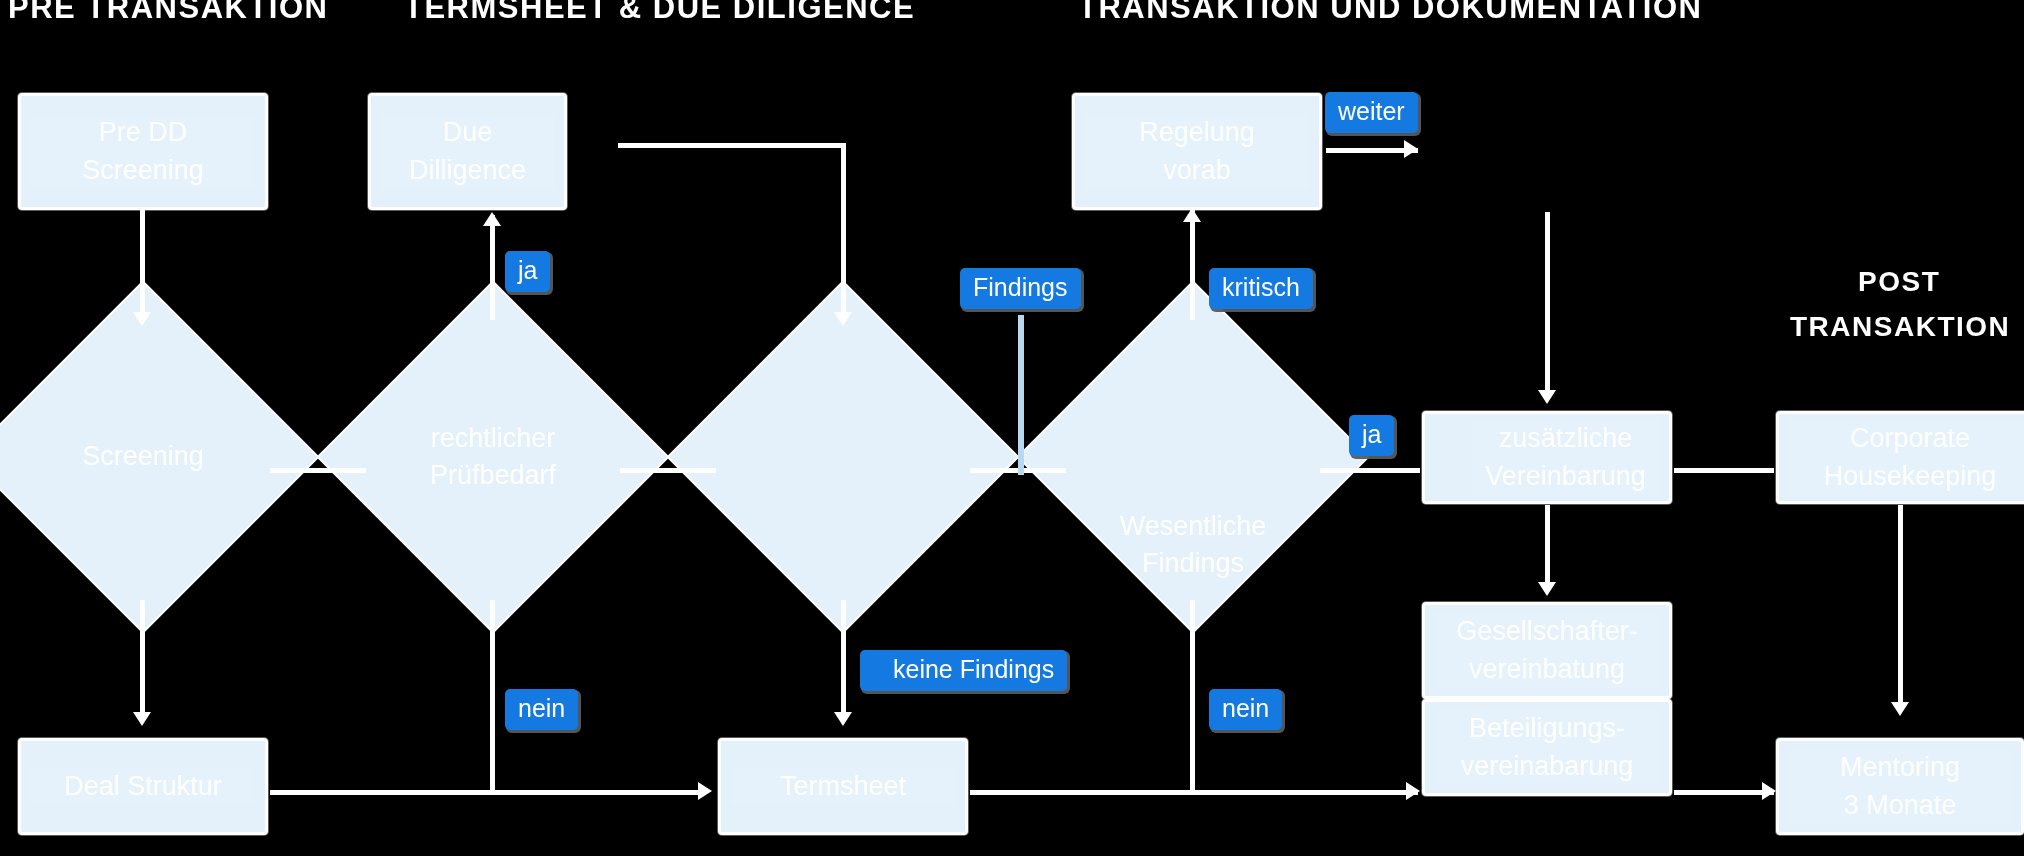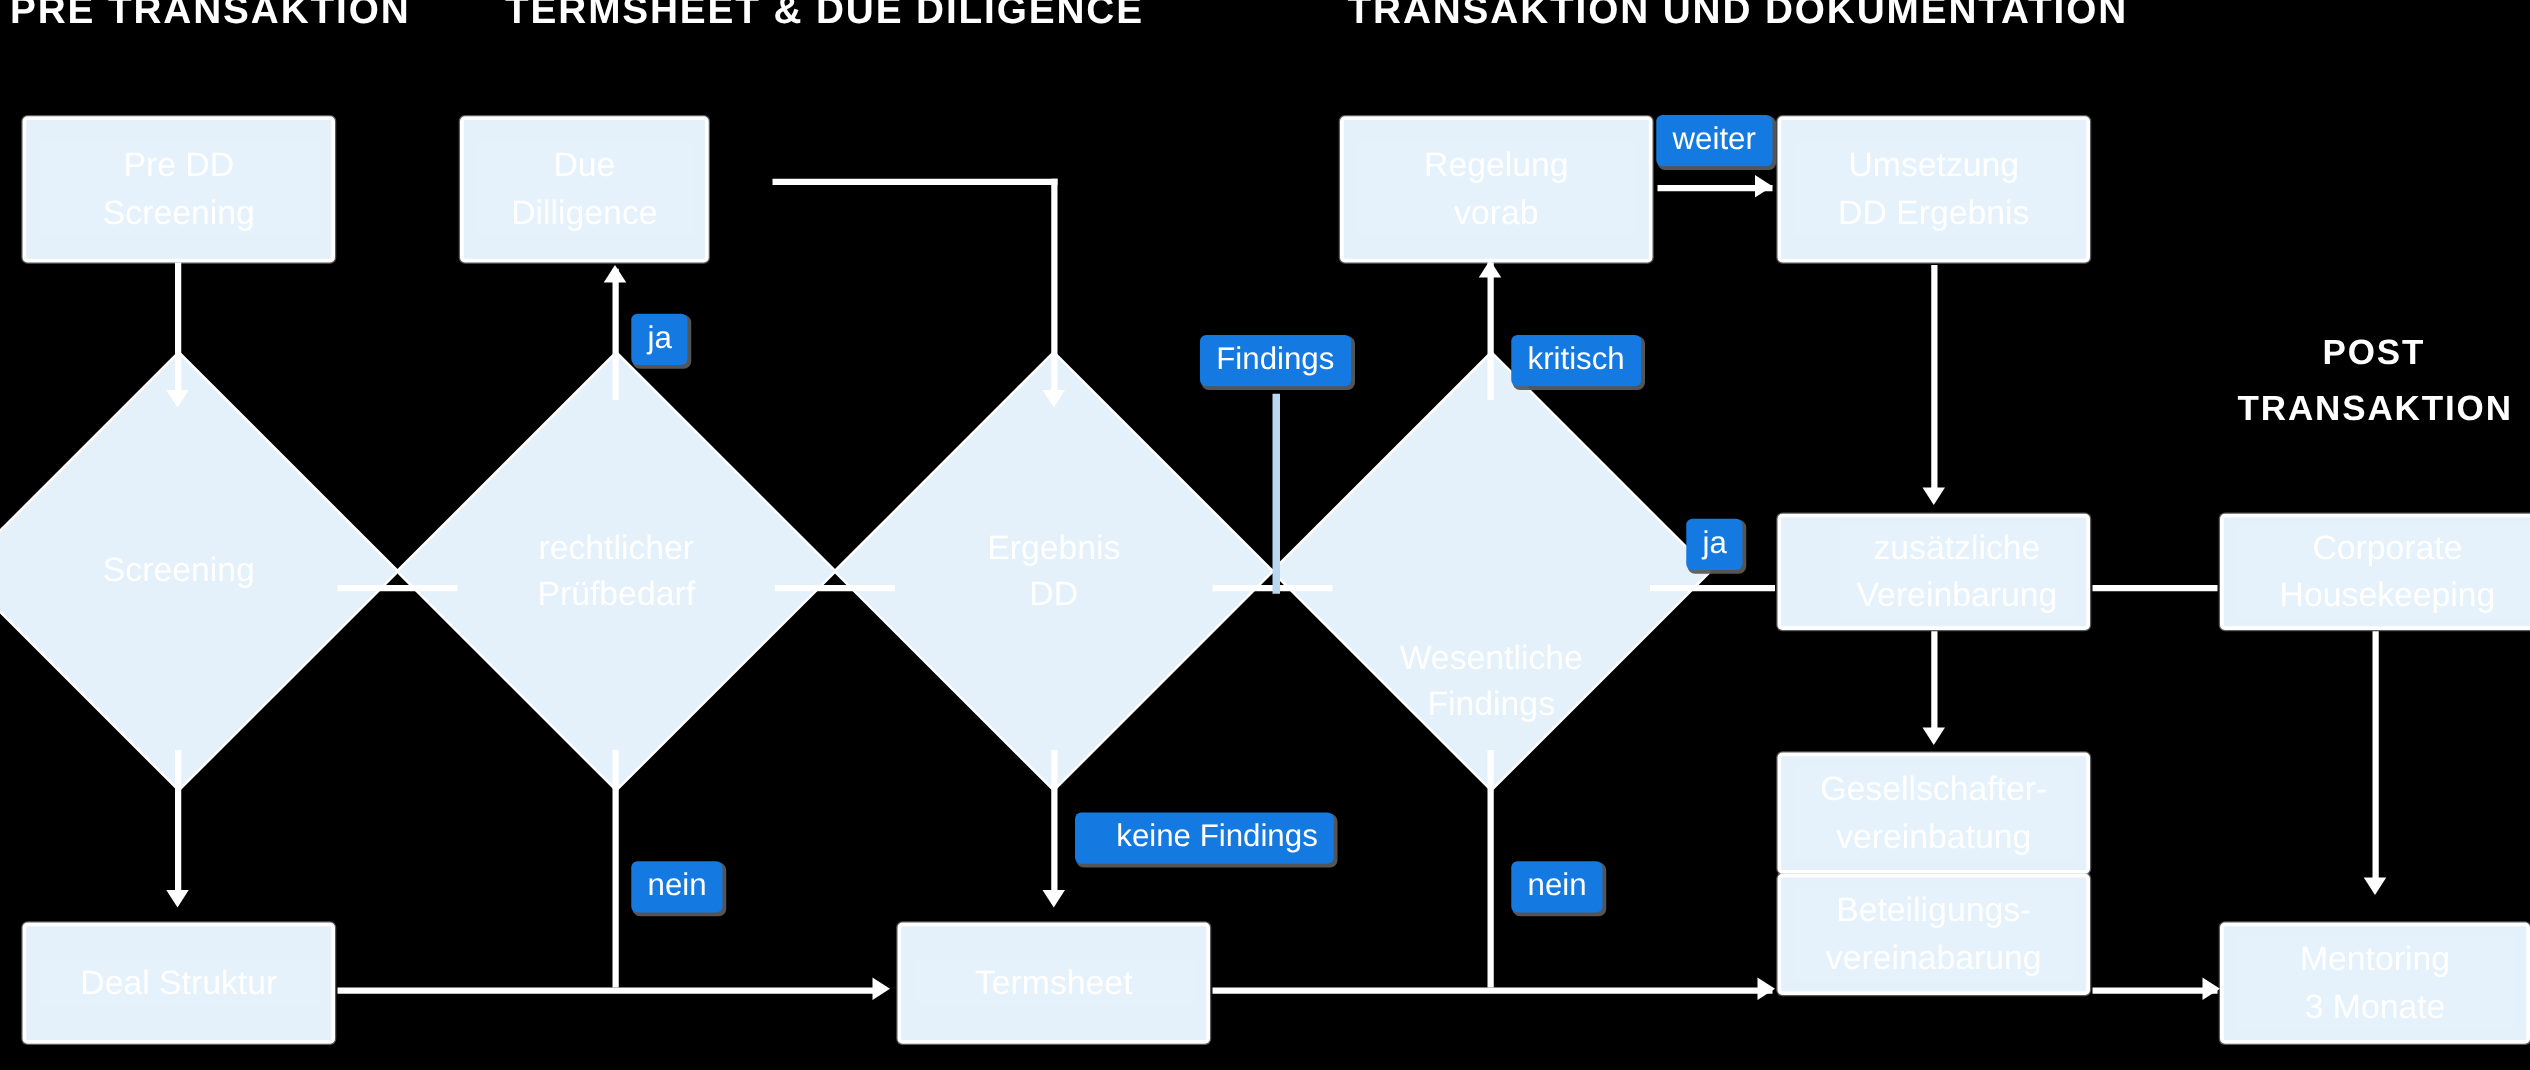--- a/index.html
+++ b/index.html
@@ -131,40 +131,34 @@
 
   <div class="node-box" style="left:368px; top:93px; width:199px; height:117px;">
     <div class="inner" style="white-space:pre-line;">Due Dilligence</div>
   </div>
 
   <div class="node-box" style="left:1072px; top:93px; width:250px; height:117px;">
     <div class="inner" style="white-space:pre-line;">Regelung
 vorab</div>
   </div>
 
-  <div class="node-box" style="left:1422px; top:93px; width:250px; height:117px;">
-    <div class="inner" style="white-space:pre-line;">Umsetzung
-DD Ergebnis</div>
-  </div>
 
   <div class="node-diamond" style="left:18px; top:332px; width:250px; height:250px;">
     <div class="shape"></div>
     <div class="dlabel">Screening</div>
   </div>
 
   <div class="node-diamond" style="left:368px; top:332px; width:250px; height:250px;">
     <div class="shape"></div>
     <div class="dlabel">rechtlicher
 Prüfbedarf</div>
   </div>
 
   <div class="node-diamond" style="left:718px; top:332px; width:250px; height:250px;">
     <div class="shape"></div>
-    <div class="dlabel">Ergebnis
-DD</div>
   </div>
 
   <div class="node-diamond" style="left:1068px; top:332px; width:250px; height:250px;align-items:flex-end;">
     <div class="shape"></div>
     <div class="dlabel">Wesentliche
 Findings</div>
   </div>
 
   <div class="node-box" style="left:1422px; top:411px; width:250px; height:93px;padding-left:47px;">
     <div class="inner" style="white-space:pre-line;">zusätzliche

